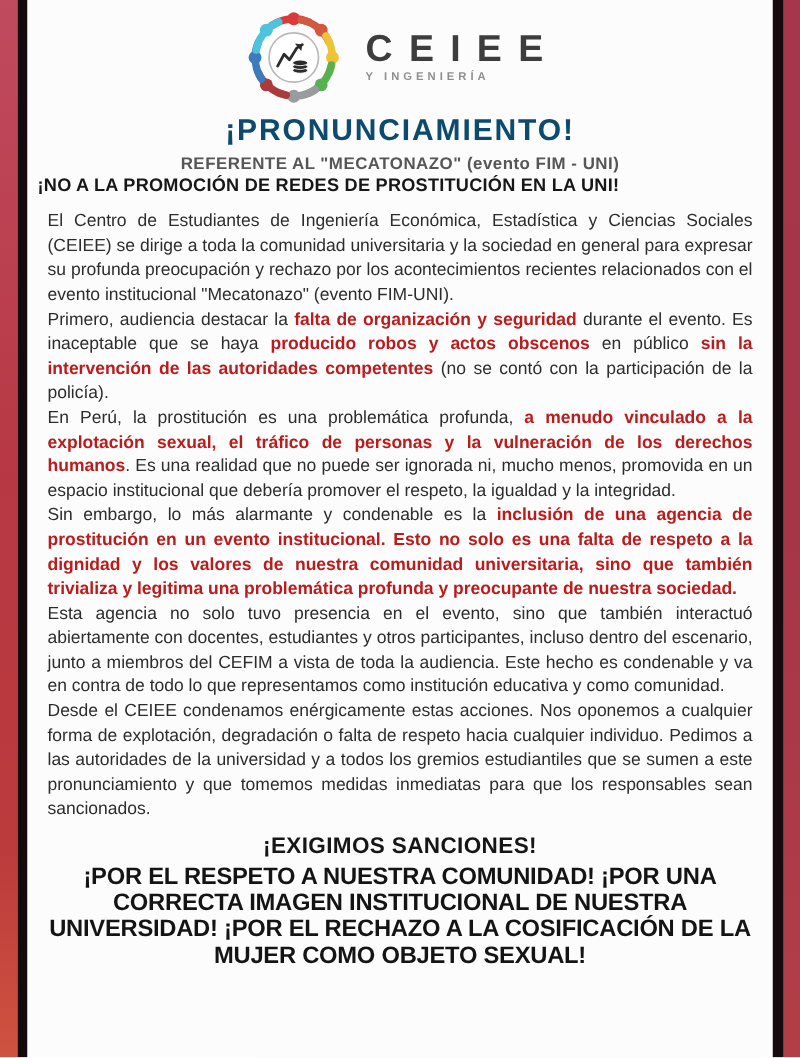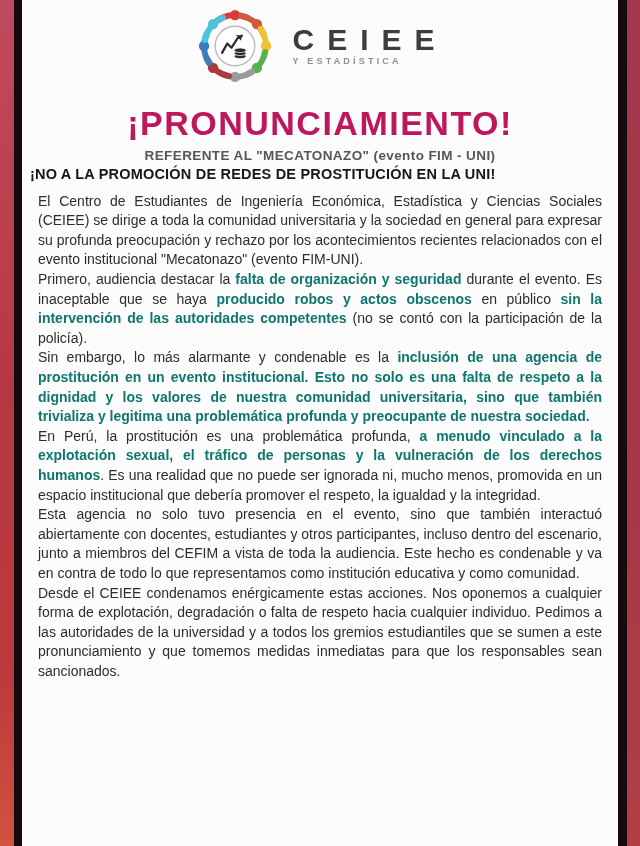--- a/index.html
+++ b/index.html
@@ -61,26 +61,26 @@
     font-size: 9px;
     font-weight: 700;
     color: #8f8f8f;
     letter-spacing: 3.2px;
     line-height: 1.5;
     white-space: nowrap;
   }
 
   .title {
     text-align: center;
-    font-size: 34px;
-    font-weight: 800;
-    color: #be185d;
+    font-size: 24px;
+    font-weight: 800;
+    color: #0c4a6e;
     letter-spacing: 1.5px;
     line-height: 1.05;
-    margin-top: 16px;
+    margin-top: 2px;
   }
   .subtitle1 {
     text-align: center;
     font-size: 13.5px;
     font-weight: 700;
     color: #565656;
     letter-spacing: 0.4px;
     margin-top: 6px;
   }
   .subtitle2 {
@@ -95,21 +95,21 @@
   .body-text {
     margin: 10px 8px 0 8px;
   }
   .body-text p {
     font-size: 14px;
     line-height: 1.4;
     color: #2c2c2c;
     text-align: justify;
     text-justify: inter-word;
   }
-  .body-text p b { color: #0f766e; }
+  .body-text p b { color: #b91c1c; }
 
   
   .footer-demand {
     text-align: center;
     font-size: 18px;
     font-weight: 800;
     color: #161616;
     margin-top: 9px;
     letter-spacing: 0.3px;
   }
@@ -175,32 +175,34 @@
         <polyline points="-15,8 -9,-3 -4,2 3,-9 8,-12" fill="none" stroke-width="2.6" stroke-linecap="round" stroke-linejoin="round" stroke="#2b2b2b"></polyline>
         <path d="M 8 -12 L 1 -13 L 7 -6 Z" stroke="none" fill="#2b2b2b"></path>
         <g>
           <ellipse cx="6" cy="12" rx="7" ry="2.6" fill="#2b2b2b" stroke="#ffffff" stroke-width="0.8"></ellipse>
           <ellipse cx="6" cy="8.5" rx="7" ry="2.6" fill="#2b2b2b" stroke="#ffffff" stroke-width="0.8"></ellipse>
           <ellipse cx="6" cy="5" rx="7" ry="2.6" fill="#2b2b2b" stroke="#ffffff" stroke-width="0.8"></ellipse>
         </g>
       </svg>
       <div class="logo-textblock">
         <div class="logo-acronym">CEIEE</div>
-        <div class="logo-name-line">Y ESTADÍSTICA</div>
+        <div class="logo-name-line">Y INGENIERÍA</div>
       </div>
     </div>
 
     <div class="title">¡PRONUNCIAMIENTO!</div>
     <div class="subtitle1">REFERENTE AL "MECATONAZO" (evento FIM - UNI)</div>
     <div class="subtitle2">¡NO A LA PROMOCIÓN DE REDES DE PROSTITUCIÓN EN LA UNI!</div>
 
     <div class="body-text">
       <p><span>El Centro de Estudiantes de Ingeniería Económica, Estadística y Ciencias Sociales (CEIEE) se dirige a toda la comunidad universitaria y la sociedad en general para expresar su profunda preocupación y rechazo por los acontecimientos recientes relacionados con el evento institucional "Mecatonazo" (evento FIM-UNI).</span></p>
       <p><span>Primero, audiencia destacar la </span><b>falta de organización y seguridad</b><span> durante el evento. Es inaceptable que se haya </span><b>producido robos y actos obscenos</b><span> en público </span><b>sin la intervención de las autoridades competentes</b><span> (no se contó con la participación de la policía).</span></p>
+      <p><span>En Perú, la prostitución es una problemática profunda, </span><b>a menudo vinculado a la explotación sexual, el tráfico de personas y la vulneración de los derechos humanos</b><span>. Es una realidad que no puede ser ignorada ni, mucho menos, promovida en un espacio institucional que debería promover el respeto, la igualdad y la integridad.</span></p>
       <p><span>Sin embargo, lo más alarmante y condenable es la </span><b>inclusión de una agencia de prostitución en un evento institucional. Esto no solo es una falta de respeto a la dignidad y los valores de nuestra comunidad universitaria, sino que también trivializa y legitima una problemática profunda y preocupante de nuestra sociedad.</b></p>
-      <p><span>En Perú, la prostitución es una problemática profunda, </span><b>a menudo vinculado a la explotación sexual, el tráfico de personas y la vulneración de los derechos humanos</b><span>. Es una realidad que no puede ser ignorada ni, mucho menos, promovida en un espacio institucional que debería promover el respeto, la igualdad y la integridad.</span></p>
       <p><span>Esta agencia no solo tuvo presencia en el evento, sino que también interactuó abiertamente con docentes, estudiantes y otros participantes, incluso dentro del escenario, junto a miembros del CEFIM a vista de toda la audiencia. Este hecho es condenable y va en contra de todo lo que representamos como institución educativa y como comunidad.</span></p>
       <p><span>Desde el CEIEE condenamos enérgicamente estas acciones. Nos oponemos a cualquier forma de explotación, degradación o falta de respeto hacia cualquier individuo. Pedimos a las autoridades de la universidad y a todos los gremios estudiantiles que se sumen a este pronunciamiento y que tomemos medidas inmediatas para que los responsables sean sancionados.</span></p>
     </div>
 
+    <div class="footer-demand">¡EXIGIMOS SANCIONES!</div>
+    <div class="footer-slogans">¡POR EL RESPETO A NUESTRA COMUNIDAD! ¡POR UNA CORRECTA IMAGEN INSTITUCIONAL DE NUESTRA UNIVERSIDAD! ¡POR EL RECHAZO A LA COSIFICACIÓN DE LA MUJER COMO OBJETO SEXUAL!</div>
 
   </div>
 </div>
 
 </body></html>

